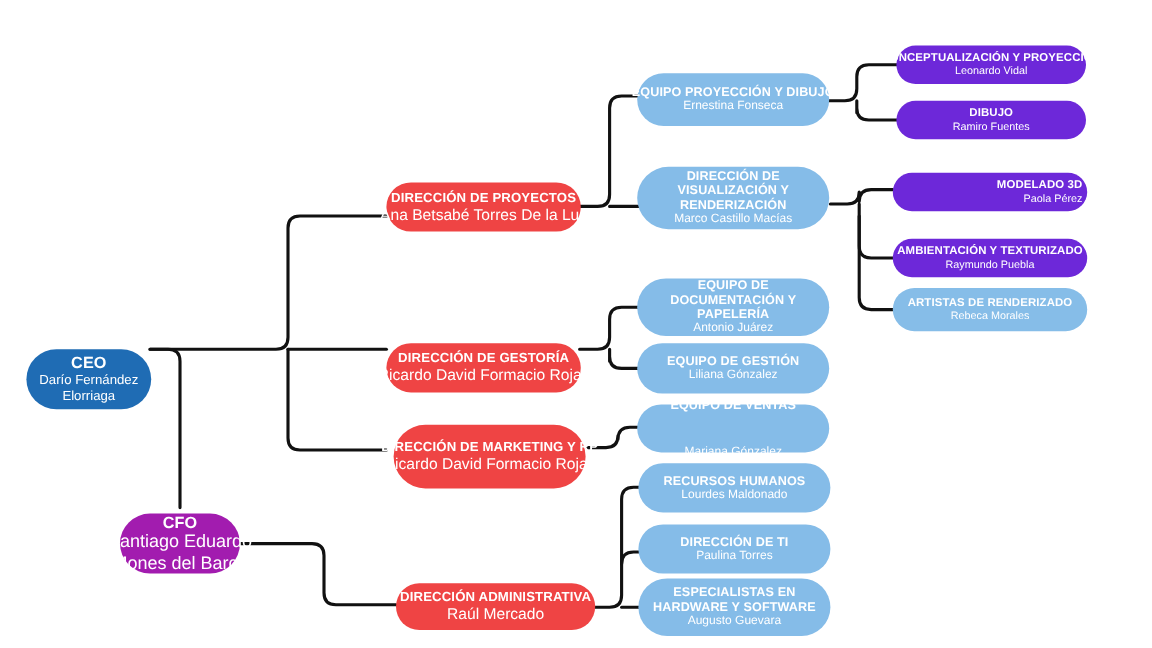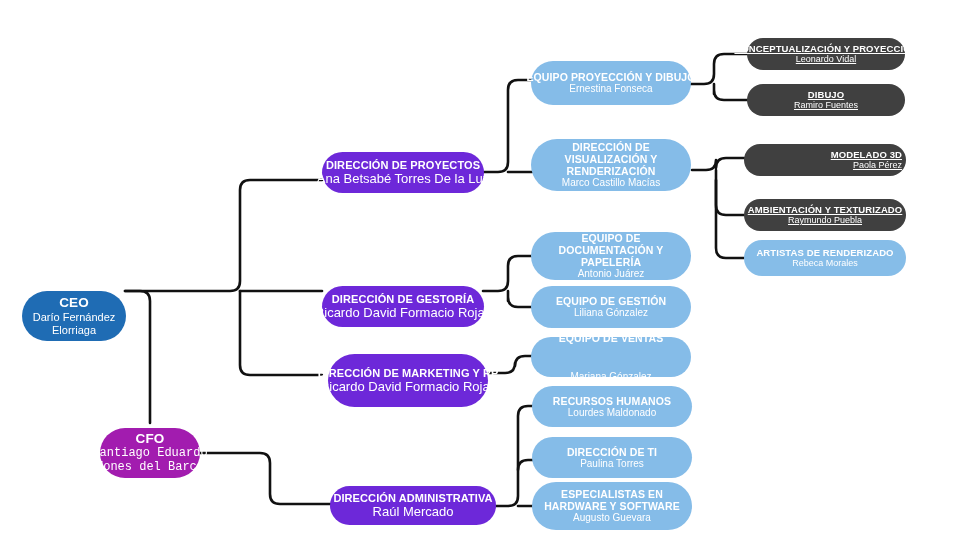--- a/index.html
+++ b/index.html
@@ -61,37 +61,36 @@
     margin-top: 25px;
   }
   .lvl-ceo .title { font-size: 13.5px; }
   .lvl-ceo .subtitle { font-size: 11px; }
 
   .lvl-cfo {
     background: #a21caf;
     font-size: 12px;
   }
   .lvl-cfo .title { font-size: 13.5px; }
-  .lvl-cfo .subtitle { font-size: 12px; font-family: Liberation Mono, monospace; }
+  .lvl-cfo .subtitle { font-size: 15px; }
 
   .lvl-dir {
-    background: #6d28d9;
+    background: #ef4444;
   }
   .lvl-dir .title { font-size: 11px; }
   .lvl-dir .subtitle { font-size: 13px; }
 
   .lvl-team {
     background: #85bce8;
   }
   .lvl-team .title { font-size: 10.5px; }
   .lvl-team .subtitle { font-size: 10px; }
 
   .lvl-sub {
-    background: #404040;
-    text-decoration: underline;
+    background: #6d28d9;
   }
   .lvl-sub .title { font-size: 9.5px; }
   .lvl-sub .subtitle { font-size: 9px; }
 
   .lvl-sub-strong {
     background: #86bde8;
   }
   .lvl-sub-strong .title { font-size: 9.5px; }
   .lvl-sub-strong .subtitle { font-size: 9px; }
 </style>

